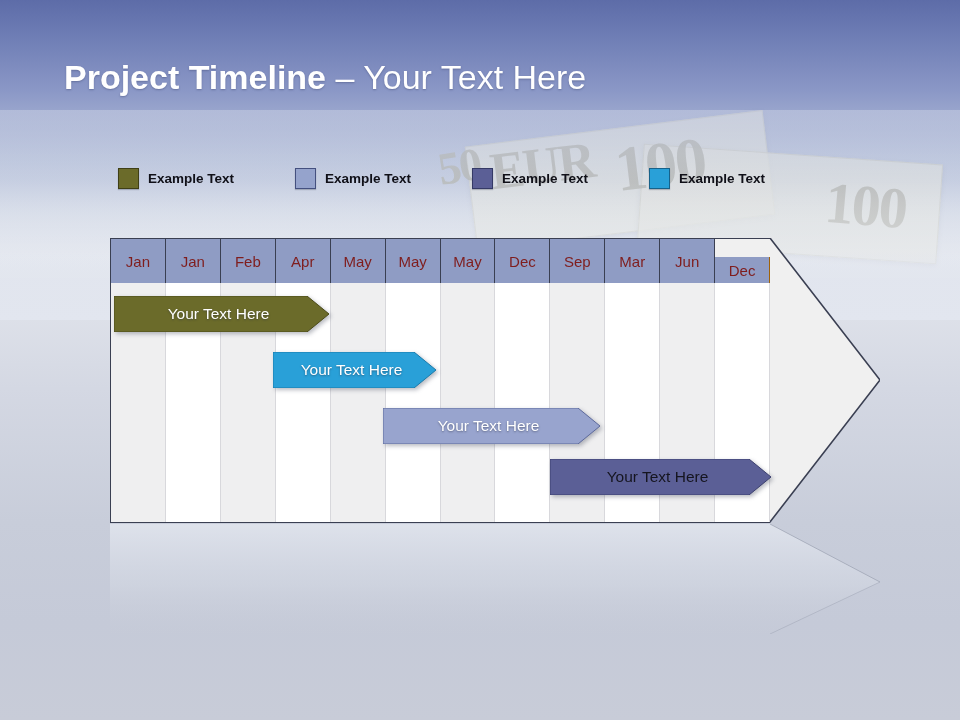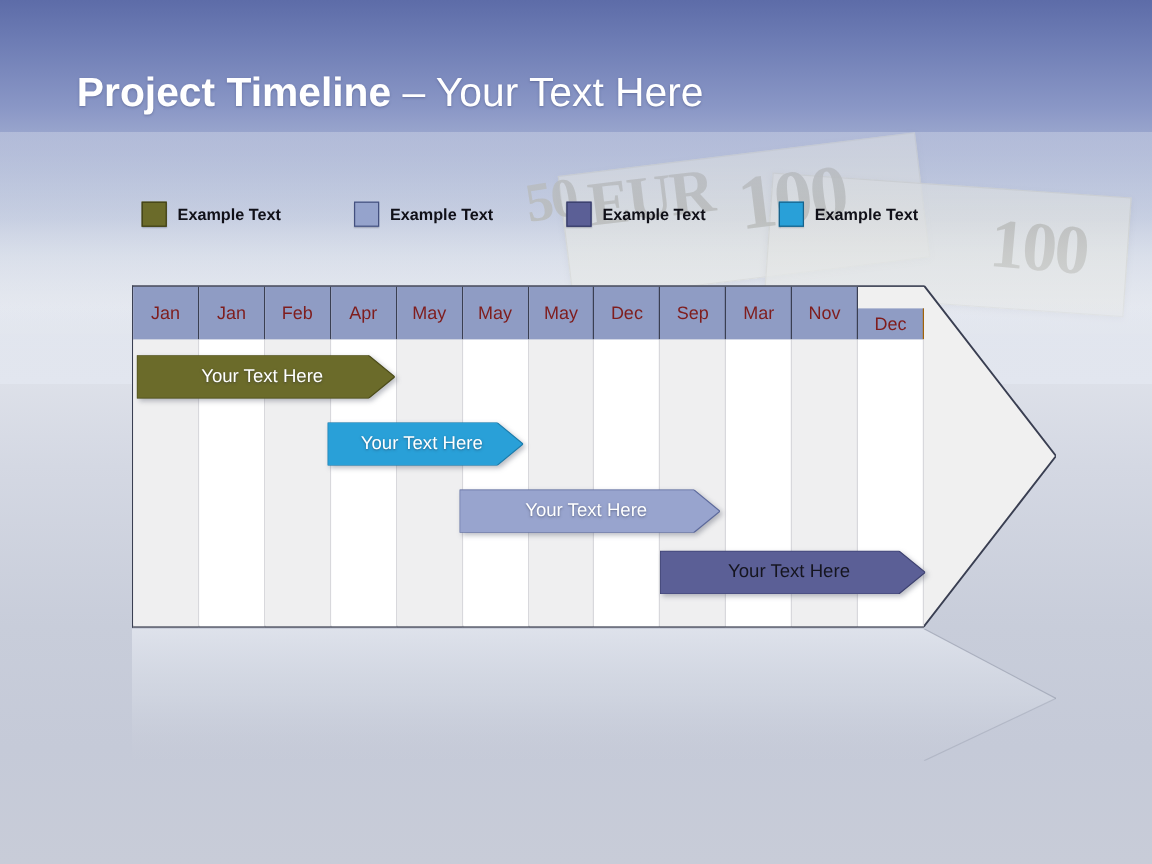--- a/index.html
+++ b/index.html
@@ -175,21 +175,21 @@
         <div class="head-cell">Jan</div>
         <div class="head-cell">Jan</div>
         <div class="head-cell">Feb</div>
         <div class="head-cell">Apr</div>
         <div class="head-cell">May</div>
         <div class="head-cell">May</div>
         <div class="head-cell">May</div>
         <div class="head-cell">Dec</div>
         <div class="head-cell">Sep</div>
         <div class="head-cell">Mar</div>
-        <div class="head-cell">Nov</div>
+        <div class="head-cell">Jun</div>
         <div class="head-cell">Dec</div>
       </div>
     <div class="body-row" id="body-row">
       <div class="body-cell alt"></div>
         <div class="body-cell plain"></div>
         <div class="body-cell alt"></div>
         <div class="body-cell plain"></div>
         <div class="body-cell alt"></div>
         <div class="body-cell plain"></div>
         <div class="body-cell alt"></div>

